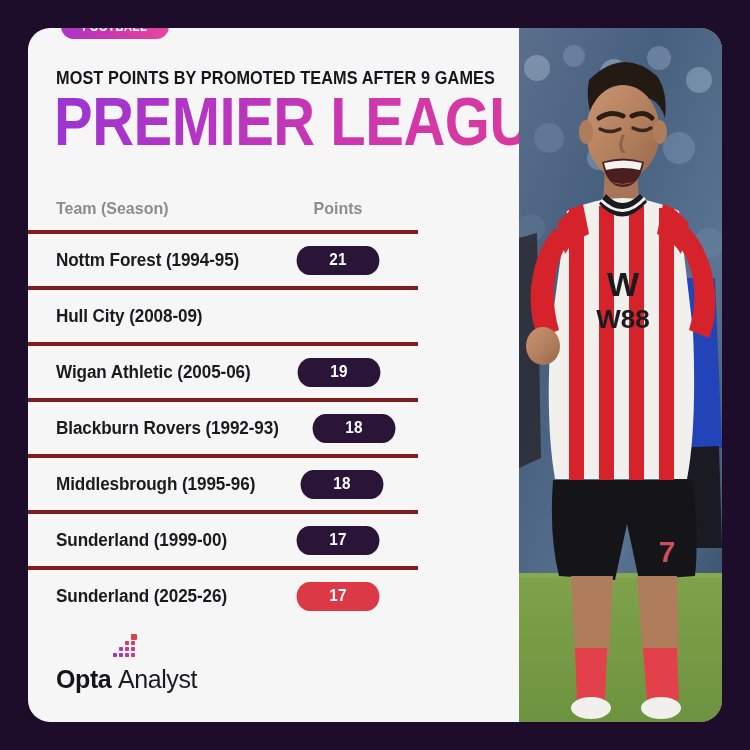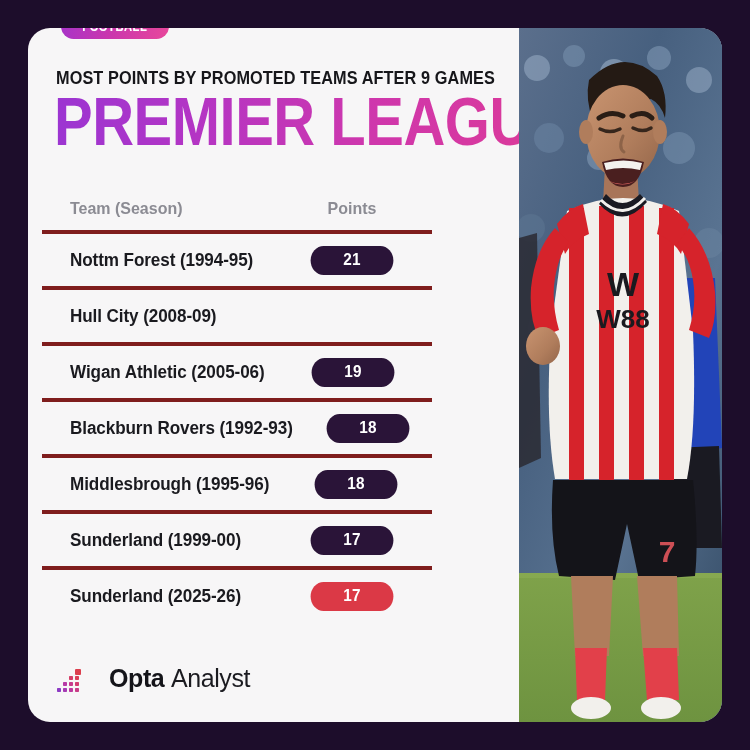--- a/index.html
+++ b/index.html
@@ -87,21 +87,21 @@
     -webkit-background-clip:text;
     background-clip:text;
     color:transparent;
     -webkit-text-fill-color:transparent;
     font-family:"Liberation Sans", sans-serif;
   }
 
   
   .table {
     position:absolute;
-    left:14px; top:160px;
+    left:0; top:160px;
     width:390px;
   }
 
   .thead {
     display:flex;
     align-items:center;
     height:42px;
     padding:0 0 0 28px;
   }
   .th-team {
@@ -165,21 +165,23 @@
     font-family:"Liberation Sans", sans-serif;
   }
   .pill.dark      { background:#2a1438; }
   .pill.highlight { background:#db3946; }
 
   
   .footer {
     position:absolute;
     left:28px; bottom:28px;
     display:flex;
-    gap:23px;
+    align-items:center;
+    gap:6px;
+    flex-direction:column;
   }
   .logo-mark { width:30px; height:30px; display:block; }
   .logo-text {
     font-size:25px;
     letter-spacing:-0.4px;
     white-space:nowrap;
     font-family:"Liberation Sans", sans-serif;
   }
   .logo-text .opta    { font-weight:bold; color:#141419; }
   .logo-text .analyst { font-weight:normal; color:#1b1b20; }

